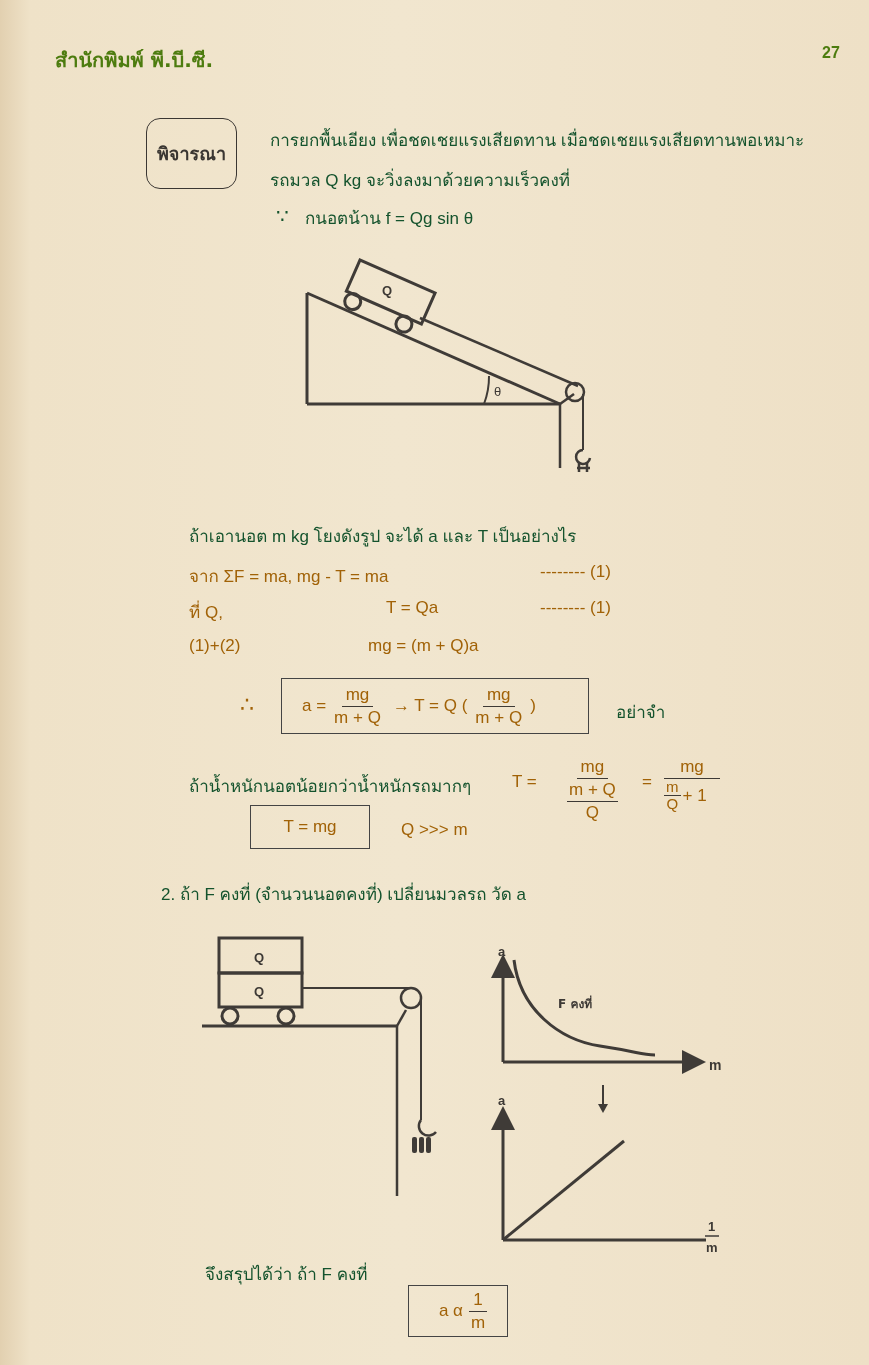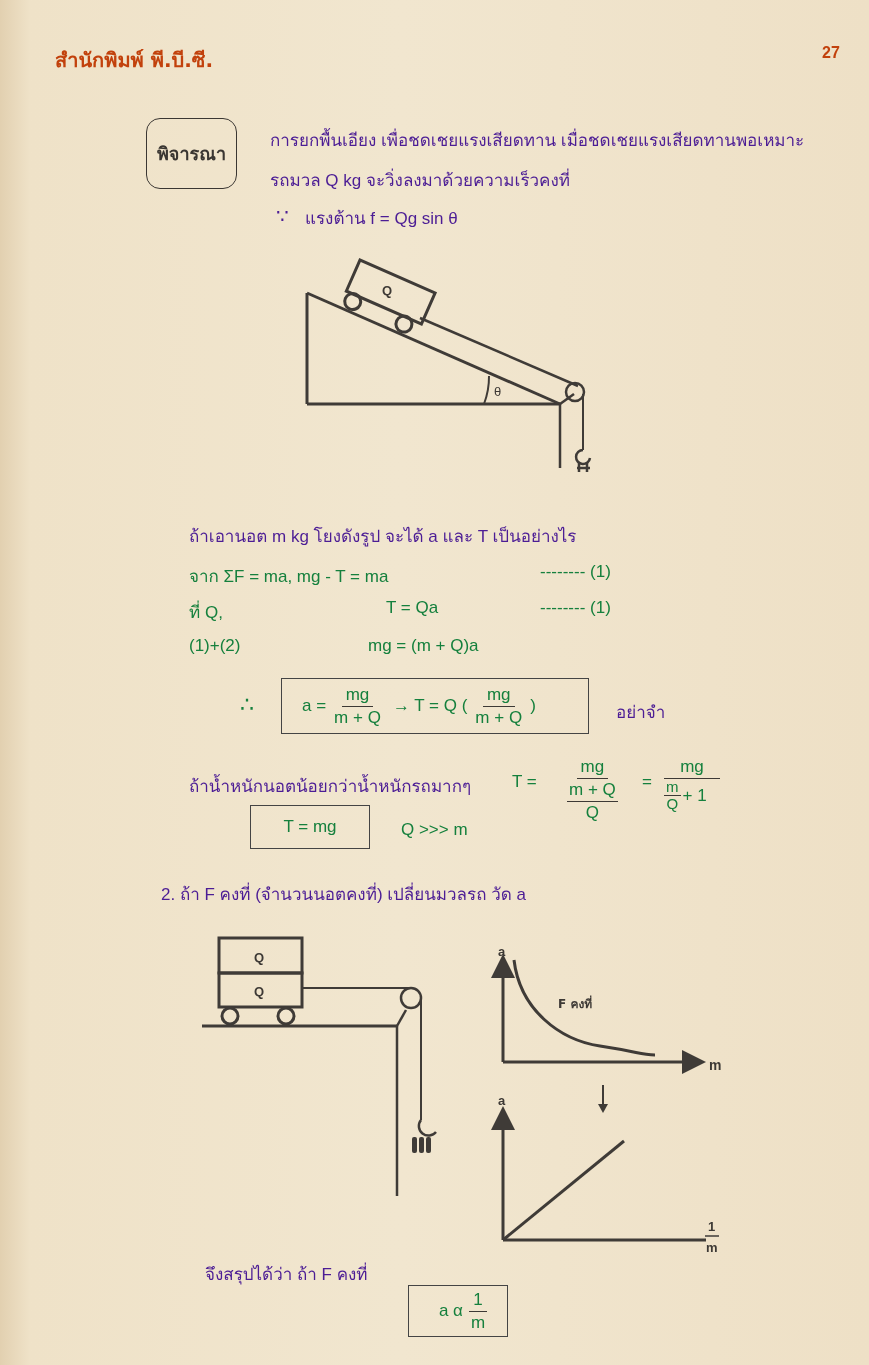--- a/index.html
+++ b/index.html
@@ -4,41 +4,41 @@
 <style>
   html, body { margin: 0; padding: 0; }
   body {
     width: 869px; height: 1365px; position: relative; overflow: hidden;
     background: #efe2c8;
     background-image: linear-gradient(90deg, #e2d0b0 0px, #efe2c8 30px, #f1e6cf 400px, #eee0c6 869px);
     font-family: "Liberation Sans", sans-serif;
     color: #3a3632;
   }
   .abs { position: absolute; }
-  .hdr { font-family: "DejaVu Sans", sans-serif; font-weight: bold; font-size: 20px; color: #c2410c; }
-  .txt { font-size: 17px; color: #4c1d95; white-space: nowrap; }
-  .math { font-size: 17px; color: #15803d; white-space: nowrap; }
+  .hdr { font-family: "DejaVu Sans", sans-serif; font-weight: bold; font-size: 20px; color: #4d7c0f; }
+  .txt { font-size: 17px; color: #14532d; white-space: nowrap; }
+  .math { font-size: 17px; color: #a16207; white-space: nowrap; }
   .frac { display: inline-flex; flex-direction: column; align-items: center; vertical-align: middle; margin: 0 4px; }
   .frac .num { padding: 0 4px 1px 4px; border-bottom: 1.5px solid #3d3935; line-height: 20px; }
   .frac .den { padding: 1px 4px 0 4px; line-height: 20px; }
   .box { border: 1.5px solid #444; }
   .pill { border: 1.6px solid #3b3733; border-radius: 14px; padding: 20px 10px; font-weight: bold; font-size: 18px; }
   svg { position: absolute; overflow: visible; }
 </style>
 </head>
 <body>
 
 <div class="abs hdr" style="left:55px; top:44px;">สำนักพิมพ์ พี.บี.ซี.</div>
 <div class="abs hdr" style="left:822px; top:44px; font-family:'Liberation Sans',sans-serif; font-size:16px;">27</div>
 
 <div class="abs pill" style="left:146px; top:118px;">พิจารณา</div>
 <div class="abs txt" style="left:270px; top:126px;">การยกพื้นเอียง เพื่อชดเชยแรงเสียดทาน เมื่อชดเชยแรงเสียดทานพอเหมาะ</div>
 <div class="abs txt" style="left:270px; top:166px;">รถมวล Q kg  จะวิ่งลงมาด้วยความเร็วคงที่</div>
 <div class="abs txt" style="left:276px; top:204px; font-size:20px;">∵</div>
-<div class="abs txt" style="left:305px; top:204px;">แรงต้าน  f  =  Qg sin θ</div>
+<div class="abs txt" style="left:305px; top:204px;">กนอตน้าน  f  =  Qg sin θ</div>
 
 <svg style="left:0; top:0;" width="869" height="1365">
   <g stroke="#3f3b37" stroke-width="3" fill="none">
 
     <line x1="307" y1="293" x2="307" y2="404"></line>
     <line x1="307" y1="404" x2="560" y2="404"></line>
     <line x1="307" y1="293" x2="560" y2="404"></line>
 
     <line x1="420" y1="318" x2="578" y2="386" stroke-width="2.5"></line>
 

